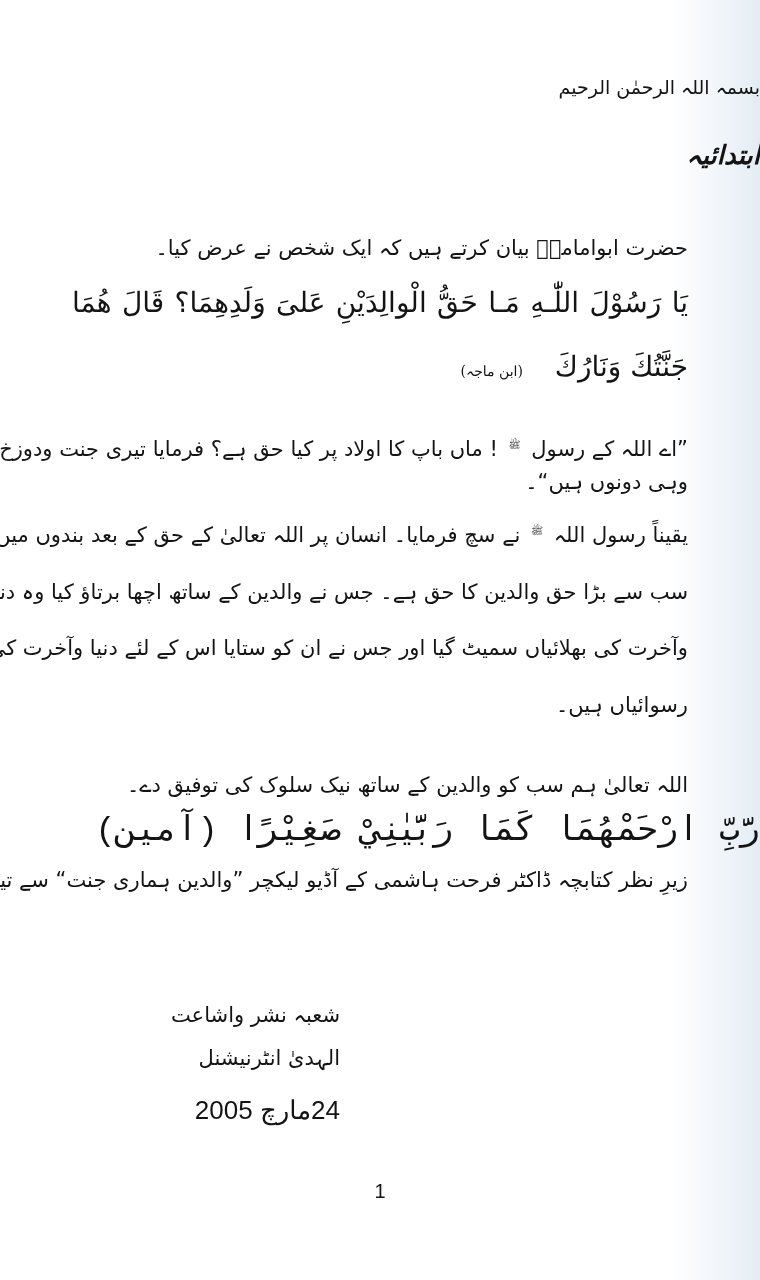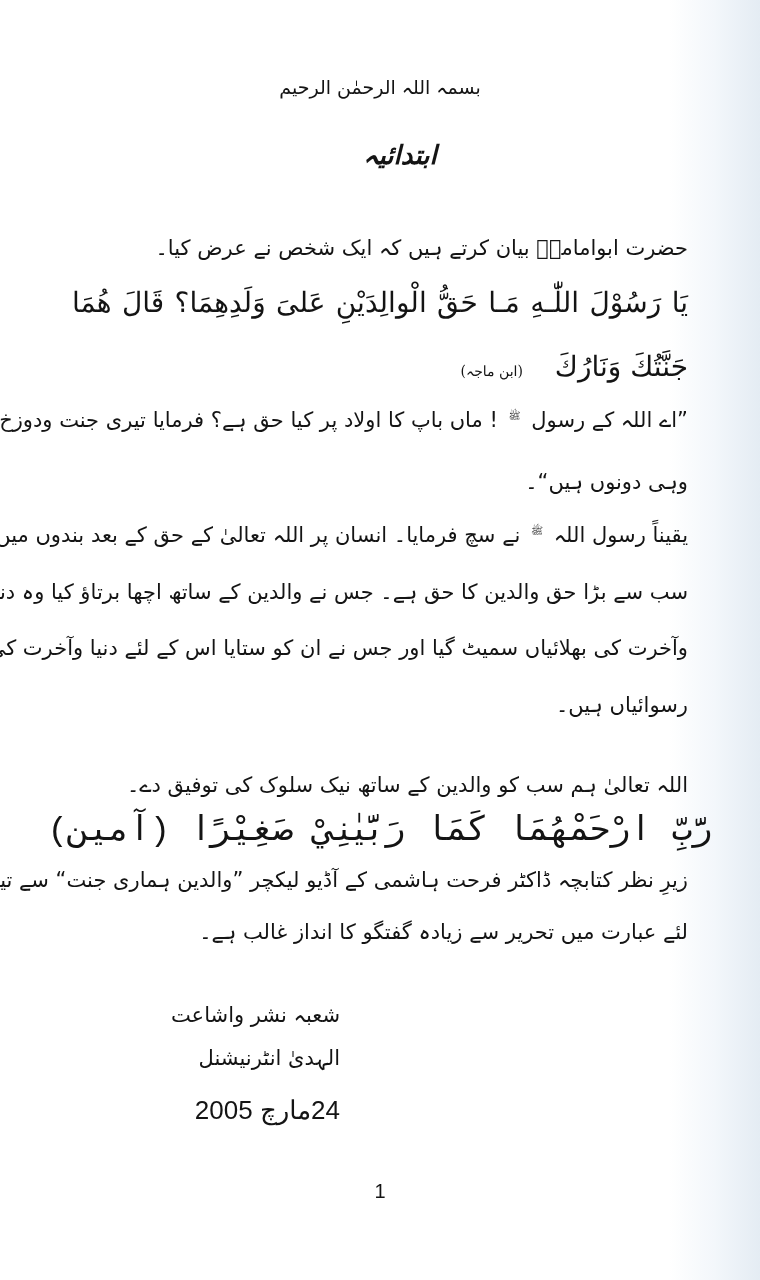--- a/index.html
+++ b/index.html
@@ -8,21 +8,21 @@
     background: linear-gradient(to right, #ffffff 0%, #ffffff 88%, #f3f7fb 94%, #e4ecf3 100%);
     color: #161616;
     font-family: "DejaVu Sans", sans-serif;
   }
   .page { position: absolute; inset: 0; }
   .line {
     position: absolute; direction: rtl; white-space: nowrap;
     font-family: "DejaVu Sans", sans-serif;
     color: #141414;
   }
-  .center { left: 0; right: 0; text-align: center; }
+  .center { left: 0; right: 0; }
   .bismillah { top: 76px; font-size: 19px; }
   .title { top: 140px; font-size: 26px; font-weight: bold; font-style: italic; padding-left: 40px; }
   .body-line { right: 72px; left: 72px; text-align: justify; text-align-last: justify; font-size: 21px; }
   .body-line.short { text-align-last: right; }
   .arabic { font-family: "DejaVu Serif", serif; font-size: 28px; right: 72px; left: 72px; text-align-last: justify; }
   .arabic.short { text-align-last: right; }
   .ref { font-size: 14px; margin-right: 23px; }
   .sal { font-size: 10px; vertical-align: super; margin: 0 4px; }
   .dua { top: 808px; font-family: Liberation Mono, monospace; font-size: 34px; }
   .sig { right: 420px; font-size: 21px; text-align: right; }
@@ -38,40 +38,39 @@
   <div class="line center title">ابتدائیہ</div>
 
   <div class="line body-line short" style="top:236px;">حضرت ابوامامہؓ بیان کرتے ہیں کہ ایک شخص نے عرض کیا۔</div>
 
   <div class="line arabic" style="top:286px;">يَا رَسُوْلَ اللّٰـهِ مَـا حَقُّ الْوالِدَيْنِ عَلىَ وَلَدِهِمَا؟ قَالَ هُمَا</div>
   <div class="line arabic short" style="top:350px;">
     <span>جَنَّتُكَ وَنَارُكَ</span>
     <span class="ref">(ابن ماجہ)</span>
   </div>
 
-  <div class="line body-line" style="top:408px;">
+  <div class="line body-line" style="top:437px;">
     <span>”اے اللہ کے رسول</span>
     <span class="sal">ﷺ</span>
     <span>! ماں باپ کا اولاد پر کیا حق ہے؟ فرمایا تیری جنت ودوزخ</span>
   </div>
   <div class="line body-line short" style="top:470px;">وہی دونوں ہیں“۔</div>
 
   <div class="line body-line" style="top:523px;">
     <span>یقیناً رسول اللہ</span>
     <span class="sal">ﷺ</span>
     <span>نے سچ فرمایا۔ انسان پر اللہ تعالیٰ کے حق کے بعد بندوں میں سے</span>
   </div>
   <div class="line body-line" style="top:580px;">سب سے بڑا حق والدین کا حق ہے۔ جس نے والدین کے ساتھ اچھا برتاؤ کیا وہ دنیا</div>
   <div class="line body-line" style="top:636px;">وآخرت کی بھلائیاں سمیٹ گیا اور جس نے ان کو ستایا اس کے لئے دنیا وآخرت کی</div>
   <div class="line body-line short" style="top:693px;">رسوائیاں ہیں۔</div>
   <div class="line body-line short" style="top:743px;margin-top:30px;">اللہ تعالیٰ ہم سب کو والدین کے ساتھ نیک سلوک کی توفیق دے۔</div>
 
   <div class="line center dua">رَّبِّ ارْحَمْهُمَا كَمَا رَبَّيٰنِيْ صَغِيْرًا (آمین)</div>
 
   <div class="line body-line" style="top:868px;">زیرِ نظر کتابچہ ڈاکٹر فرحت ہاشمی کے آڈیو لیکچر ”والدین ہماری جنت“ سے تیار کیا گیا ہے اس</div>
-  <div class="line body-line short" style="top:920px;">لئے عبارت میں تحریر سے زیادہ گفتگو کا انداز غالب ہے۔</div>
 
   <div class="line sig" style="top:1003px;">شعبہ نشر واشاعت</div>
   <div class="line sig" style="top:1046px;">الہدیٰ انٹرنیشنل</div>
   <div class="line date">24مارچ 2005</div>
 
   <div class="line page-num">1</div>
 </div>
 
 </body></html>

